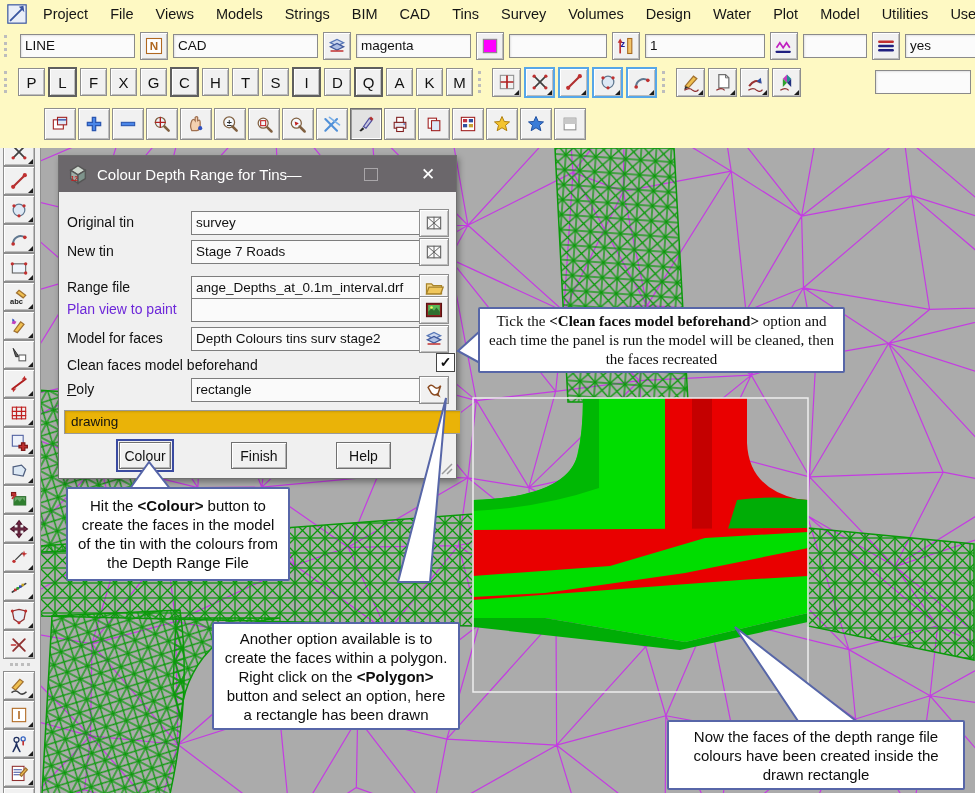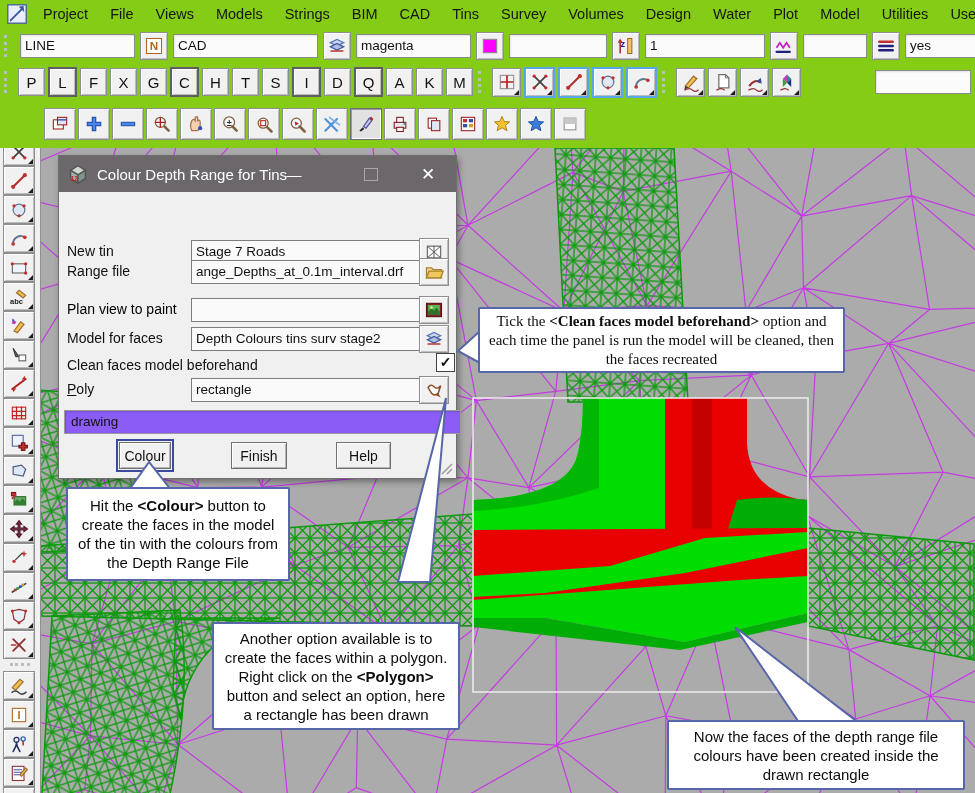--- a/index.html
+++ b/index.html
@@ -1,19 +1,19 @@
 <!DOCTYPE html>
 <html><head>
 <meta charset="utf-8">
 <style>
   html,body{margin:0;padding:0;}
   body{width:975px;height:793px;position:relative;overflow:hidden;
        font-family:"Liberation Sans",sans-serif;background:#f0f0f0;}
   
-  .hbar{position:absolute;left:0;right:0;display:flex;align-items:center;background:#84cc16;}
+  .hbar{position:absolute;left:0;right:0;display:flex;align-items:center;background:#fef9c3;}
   #menubar{top:0;height:28px;border-bottom:1px solid #e4e4e4;padding-left:4px;z-index:5;}
   .menu-item{padding:0 11px;font-size:14.5px;color:#151515;white-space:nowrap;}
   .applogo{width:22px;height:22px;margin:0 4px 0 2px;flex:0 0 auto;}
   #quickbar{top:28px;height:36px;gap:5px;padding-left:2px;z-index:5;}
   #snaprow{top:64px;height:36px;gap:3px;padding-left:2px;z-index:5;}
   #maintool{top:100px;height:48px;gap:2px;padding-left:44px;z-index:5;}
   .grip{width:6px;height:22px;border-left:3px dotted #bdbdbd;margin:0 2px;flex:0 0 auto;}
   .qinput{height:22px;border:1px solid #8a8a8a;background:#fbfbfb;font-size:13.5px;padding:0 4px;
           line-height:22px;color:#111;box-shadow:inset 1px 1px 2px rgba(0,0,0,.10);white-space:nowrap;overflow:hidden;flex:0 0 auto;}
   .tbtn{position:relative;border:1px solid #8e8e8e;background:#f1f1f1;flex:0 0 auto;
@@ -43,29 +43,29 @@
   .dtitle{position:absolute;left:0;top:0;right:0;height:36px;background:#6b676b;display:flex;align-items:center;}
   .dicon{width:22px;height:22px;margin-left:8px;}
   .dtext{color:#ffffff;font-size:15px;margin-left:8px;}
   .dbtn{position:absolute;top:0;height:36px;width:34px;color:#fff;font-size:15px;
         display:flex;align-items:center;justify-content:center;}
   .dmin{left:218px;}.dmax{left:295px;color:#a9a6a9;}.dclose{left:352px;font-size:17px;}
   .dmaxbox{width:12px;height:11px;border:1px solid #a9a6a9;}
   .dbody{position:absolute;left:0;top:36px;right:0;bottom:0;}
   .drow{position:absolute;left:0;height:26px;width:100%;}
   .dlabel{position:absolute;left:8px;top:3px;font-size:14px;color:#111;white-space:nowrap;}
-  .dlabel.dis{color:#000000;text-align:right;}
+  .dlabel.dis{color:#6d28d9;text-align:right;}
   .dinput{position:absolute;left:132px;top:0;width:222px;height:22px;border:1px solid #7d7d7d;
           background:#fafafa;font-size:13.5px;line-height:22px;padding:0 4px;color:#111;
           white-space:nowrap;overflow:hidden;}
   .dibtn{position:absolute;left:360px;top:-2px;width:28px;height:26px;}
   .dcheck{position:absolute;left:377px;top:-1px;width:17px;height:17px;background:#fff;border:1px solid #444;
           font-size:14px;font-weight:bold;line-height:16px;text-align:center;color:#101010;}
   .dstatus{position:absolute;left:5px;width:383px;height:22px;border:1px solid #9a9a9a;
-           box-shadow:inset 1px 1px 2px rgba(0,0,0,.15);font-size:13.5px;line-height:22px;padding:0 6px;color:#111;background:#8b5cf6;}
+           box-shadow:inset 1px 1px 2px rgba(0,0,0,.15);font-size:13.5px;line-height:22px;padding:0 6px;color:#111;background:#eab308;}
   .dpush{position:absolute;height:27px;background:#f1f1f1;border:1px solid #707070;font-size:14px;color:#111;
          display:flex;align-items:center;justify-content:center;
          box-shadow:inset 1px 1px 0 #ffffff, inset -1px -1px 0 #b5b5b5;}
   .dpush.focus{outline:2px solid #3a4aa0;outline-offset:1px;}
   
   #tails{position:absolute;left:0;top:0;z-index:30;pointer-events:none;}
   .callout{position:absolute;z-index:31;background:#ffffff;border:2px solid #5766a8;border-radius:2px;
            font-size:15px;line-height:19px;color:#0d0d0d;text-align:center;
            display:flex;align-items:center;justify-content:center;padding:4px 8px;box-sizing:border-box;}
   #c1{left:478px;top:307px;width:367px;height:66px;font-family:Liberation Serif, serif;}
@@ -577,33 +577,45 @@
         </svg>
       </span>
     <span class="dtext">Colour Depth Range for Tins</span>
     <span class="dbtn dmin">—</span>
     <span class="dbtn dmax">
         <span class="dmaxbox"></span>
       </span>
     <span class="dbtn dclose">✕</span>
   </div>
   <div class="dbody" id="dbody">
+      <div class="drow" style="top:19px">
+ <span class="dlabel ">Original tin</span>
+ <span class="dinput">survey</span>
+ <span class="tbtn dibtn">
+          <svg class="ic" viewBox="0 0 24 24">
+            <rect x="4" y="5" width="16" height="14" fill="#f8f8f8" stroke="#606060" stroke-width="1.3"></rect>
+            <line x1="4" y1="5" x2="20" y2="19" stroke="#606060" stroke-width="1.2" stroke-linecap="round"></line>
+            <line x1="20" y1="5" x2="4" y2="19" stroke="#606060" stroke-width="1.2" stroke-linecap="round"></line>
+            <line x1="12" y1="5" x2="12" y2="19" stroke="#606060" stroke-width="1.2" stroke-linecap="round"></line>
+          </svg>
+        </span>
+      </div>
       <div class="drow" style="top:48px">
  <span class="dlabel ">New tin</span>
  <span class="dinput">Stage 7 Roads</span>
  <span class="tbtn dibtn">
           <svg class="ic" viewBox="0 0 24 24">
             <rect x="4" y="5" width="16" height="14" fill="#f8f8f8" stroke="#606060" stroke-width="1.3"></rect>
             <line x1="4" y1="5" x2="20" y2="19" stroke="#606060" stroke-width="1.2" stroke-linecap="round"></line>
             <line x1="20" y1="5" x2="4" y2="19" stroke="#606060" stroke-width="1.2" stroke-linecap="round"></line>
             <line x1="12" y1="5" x2="12" y2="19" stroke="#606060" stroke-width="1.2" stroke-linecap="round"></line>
           </svg>
         </span>
       </div>
-      <div class="drow" style="top:68px">
+      <div class="drow" style="top:84px">
  <span class="dlabel ">Range file</span>
  <span class="dinput">ange_Depths_at_0.1m_interval.drf</span>
  <span class="tbtn dibtn">
           <svg class="ic" viewBox="0 0 24 24">
             <path d="M3 7 L9 7 L11 9 L21 9 L21 19 L3 19 Z" fill="#f5d98a" stroke="#a8832a" stroke-width="1.5"></path>
             <path d="M3 19 L6 11 L23 11 L20 19 Z" fill="#f0c75c" stroke="#a8832a" stroke-width="1.5"></path>
           </svg>
         </span>
       </div>
       <div class="drow" style="top:106px">

